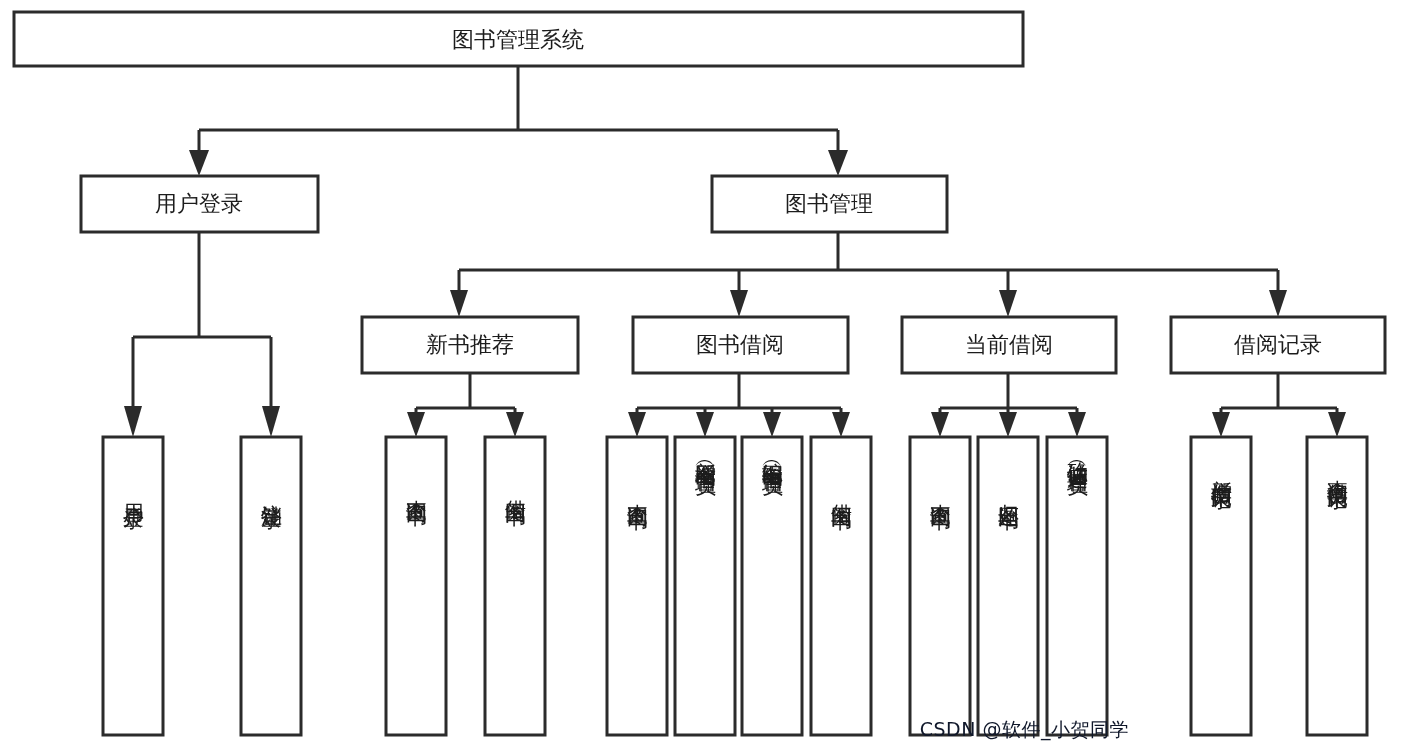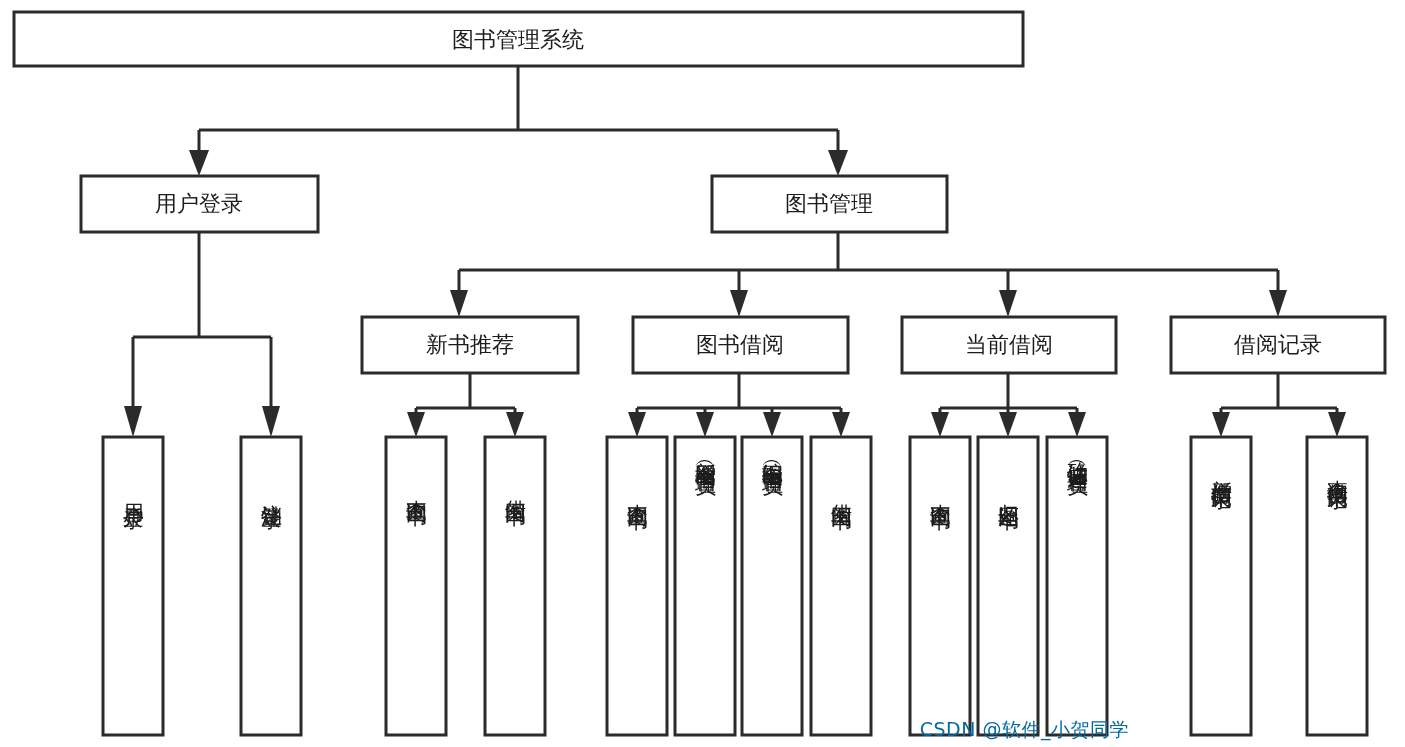--- a/index.html
+++ b/index.html
@@ -66,21 +66,21 @@
     letter-spacing: 2px;
     color: #1c1c1c;
     white-space: nowrap;
   }
   .watermark {
     position: absolute;
     right: 8px;
     bottom: 4px;
     font-family: "DejaVu Sans", "Liberation Sans", sans-serif;
     font-size: 19px;
-    color: #0369a1;
+    color: #0f172a;
     white-space: nowrap;
     letter-spacing: 0.5px;
   }
 </style>
 </head>
 <body>
 
 <div id="diagram-root">
 
   <svg id="flow-svg" viewBox="0 0 1405 747" xmlns="http://www.w3.org/2000/svg">

